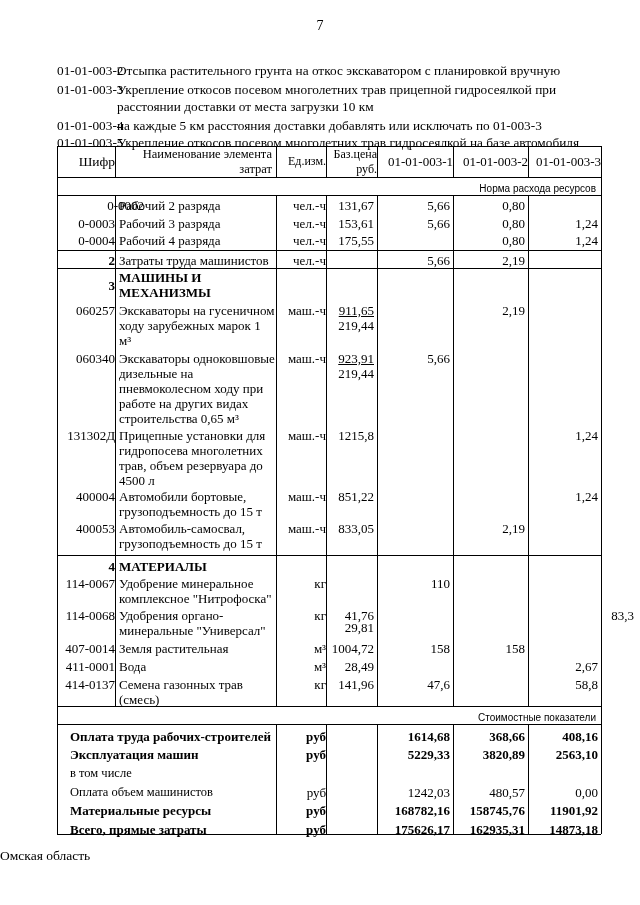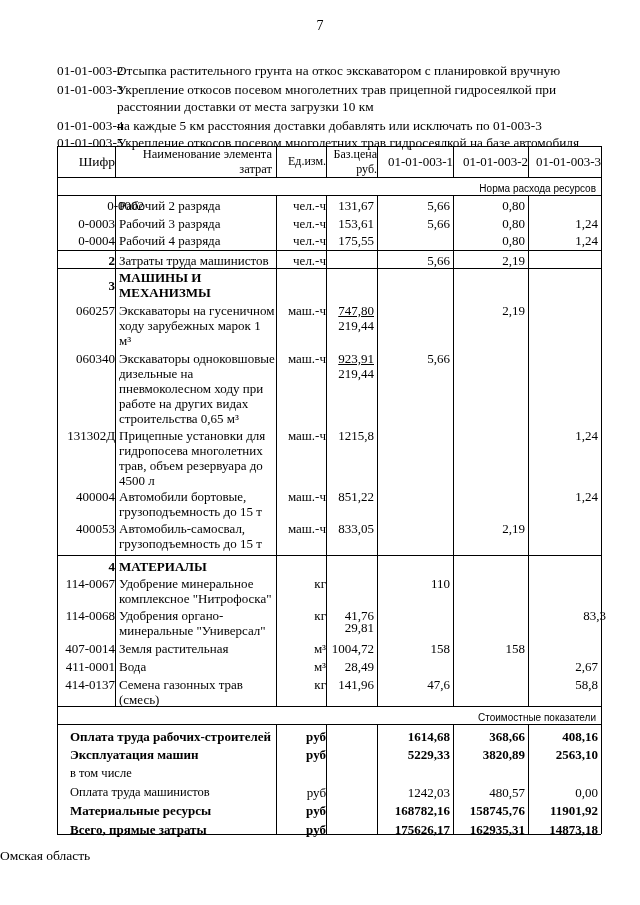--- a/index.html
+++ b/index.html
@@ -112,21 +112,21 @@
       <div class="cell c b" style="left: 57px; width: 58px; top: 253px;">2</div>
       <div class="cell " style="left: 119px; width: 157px; top: 253px;">Затраты труда машинистов</div>
       <div class="cell c" style="left: 276px; width: 50px; top: 253px;">чел.-ч</div>
       <div class="cell r" style="left: 377px; width: 73px; top: 253px;">5,66</div>
       <div class="cell r" style="left: 453px; width: 72px; top: 253px;">2,19</div>
       <div class="cell c b" style="left: 57px; width: 58px; top: 278px;">3</div>
       <div class="cell b" style="left: 119px; width: 157px; top: 270px;">МАШИНЫ И МЕХАНИЗМЫ</div>
       <div class="cell c" style="left: 57px; width: 58px; top: 303px;">060257</div>
       <div class="cell " style="left: 119px; width: 157px; top: 303px;"><span>Экскаваторы на гусеничном ходу зарубежных марок 1 м³</span></div>
       <div class="cell c" style="left: 276px; width: 50px; top: 303px;">маш.-ч</div>
-      <div class="cell r ul" style="left: 326px; width: 48px; top: 303px;">747,80</div>
+      <div class="cell r ul" style="left: 326px; width: 48px; top: 303px;">911,65</div>
       <div class="cell r" style="left: 326px; width: 48px; top: 318px;">219,44</div>
       <div class="cell r" style="left: 377px; width: 73px; top: 303px;"></div>
       <div class="cell r" style="left: 453px; width: 72px; top: 303px;">2,19</div>
       <div class="cell r" style="left: 528px; width: 70px; top: 303px;"></div>
       <div class="cell c" style="left: 57px; width: 58px; top: 351px;">060340</div>
       <div class="cell " style="left: 119px; width: 157px; top: 351px;"><span>Экскаваторы одноковшовые дизельные на пневмоколесном ходу при работе на других видах строительства 0,65 м³</span></div>
       <div class="cell c" style="left: 276px; width: 50px; top: 351px;">маш.-ч</div>
       <div class="cell r ul" style="left: 326px; width: 48px; top: 351px;">923,91</div>
       <div class="cell r" style="left: 326px; width: 48px; top: 366px;">219,44</div>
       <div class="cell r" style="left: 377px; width: 73px; top: 351px;">5,66</div>
@@ -161,21 +161,21 @@
       <div class="cell r" style="left: 326px; width: 48px; top: 576px; margin-top: 44px;">29,81</div>
       <div class="cell r" style="left: 377px; width: 73px; top: 576px;">110</div>
       <div class="cell r" style="left: 453px; width: 72px; top: 576px;"></div>
       <div class="cell r" style="left: 528px; width: 70px; top: 576px;"></div>
       <div class="cell c" style="left: 57px; width: 58px; top: 608px;">114-0068</div>
       <div class="cell " style="left: 119px; width: 157px; top: 608px;">Удобрения органо-минеральные "Универсал"</div>
       <div class="cell c" style="left: 276px; width: 50px; top: 608px;">кг</div>
       <div class="cell r" style="left: 326px; width: 48px; top: 608px;">41,76</div>
       <div class="cell r" style="left: 377px; width: 73px; top: 608px;"></div>
       <div class="cell r" style="left: 453px; width: 72px; top: 608px;"></div>
-      <div class="cell r" style="left: 528px; width: 70px; top: 608px; padding-left: 8px;">83,3</div>
+      <div class="cell r" style="left: 556px; width: 70px; top: 608px; padding-left: 8px;">83,3</div>
       <div class="cell c" style="left: 57px; width: 58px; top: 641px;">407-0014</div>
       <div class="cell " style="left: 119px; width: 157px; top: 641px;">Земля растительная</div>
       <div class="cell c" style="left: 276px; width: 50px; top: 641px;">м³</div>
       <div class="cell r" style="left: 326px; width: 48px; top: 641px;">1004,72</div>
       <div class="cell r" style="left: 377px; width: 73px; top: 641px;">158</div>
       <div class="cell r" style="left: 453px; width: 72px; top: 641px;">158</div>
       <div class="cell r" style="left: 528px; width: 70px; top: 641px;"></div>
       <div class="cell c" style="left: 57px; width: 58px; top: 659px;">411-0001</div>
       <div class="cell " style="left: 119px; width: 157px; top: 659px;">Вода</div>
       <div class="cell c" style="left: 276px; width: 50px; top: 659px;">м³</div>
@@ -199,21 +199,21 @@
       <div class="cell  b" style="left: 70px; width: 205px; top: 747px;">Эксплуатация машин</div>
       <div class="cell c b" style="left: 276px; width: 50px; top: 747px;">руб</div>
       <div class="cell r b" style="left: 377px; width: 73px; top: 747px;">5229,33</div>
       <div class="cell r b" style="left: 453px; width: 72px; top: 747px; text-align: right;">3820,89</div>
       <div class="cell r b" style="left: 528px; width: 70px; top: 747px;">2563,10</div>
       <div class="cell " style="left: 70px; width: 205px; top: 766px; font-size: 12.5px;">в том числе</div>
       <div class="cell c" style="left: 276px; width: 50px; top: 766px;"></div>
       <div class="cell r" style="left: 377px; width: 73px; top: 766px;"></div>
       <div class="cell r" style="left: 453px; width: 72px; top: 766px;"></div>
       <div class="cell r" style="left: 528px; width: 70px; top: 766px;"></div>
-      <div class="cell " style="left: 70px; width: 205px; top: 785px; font-size: 12.5px;">Оплата труда машинистов</div>
+      <div class="cell " style="left: 70px; width: 205px; top: 785px; font-size: 12.5px;">Оплата объем машинистов</div>
       <div class="cell c" style="left: 276px; width: 50px; top: 785px;">руб</div>
       <div class="cell r" style="left: 377px; width: 73px; top: 785px;">1242,03</div>
       <div class="cell r" style="left: 453px; width: 72px; top: 785px;">480,57</div>
       <div class="cell r" style="left: 528px; width: 70px; top: 785px;">0,00</div>
       <div class="cell  b" style="left: 70px; width: 205px; top: 803px;">Материальные ресурсы</div>
       <div class="cell c b" style="left: 276px; width: 50px; top: 803px;">руб</div>
       <div class="cell r b" style="left: 377px; width: 73px; top: 803px;">168782,16</div>
       <div class="cell r b" style="left: 453px; width: 72px; top: 803px;">158745,76</div>
       <div class="cell r b" style="left: 528px; width: 70px; top: 803px;">11901,92</div>
       <div class="cell  b" style="left: 70px; width: 205px; top: 822px;">Всего, прямые затраты</div>

